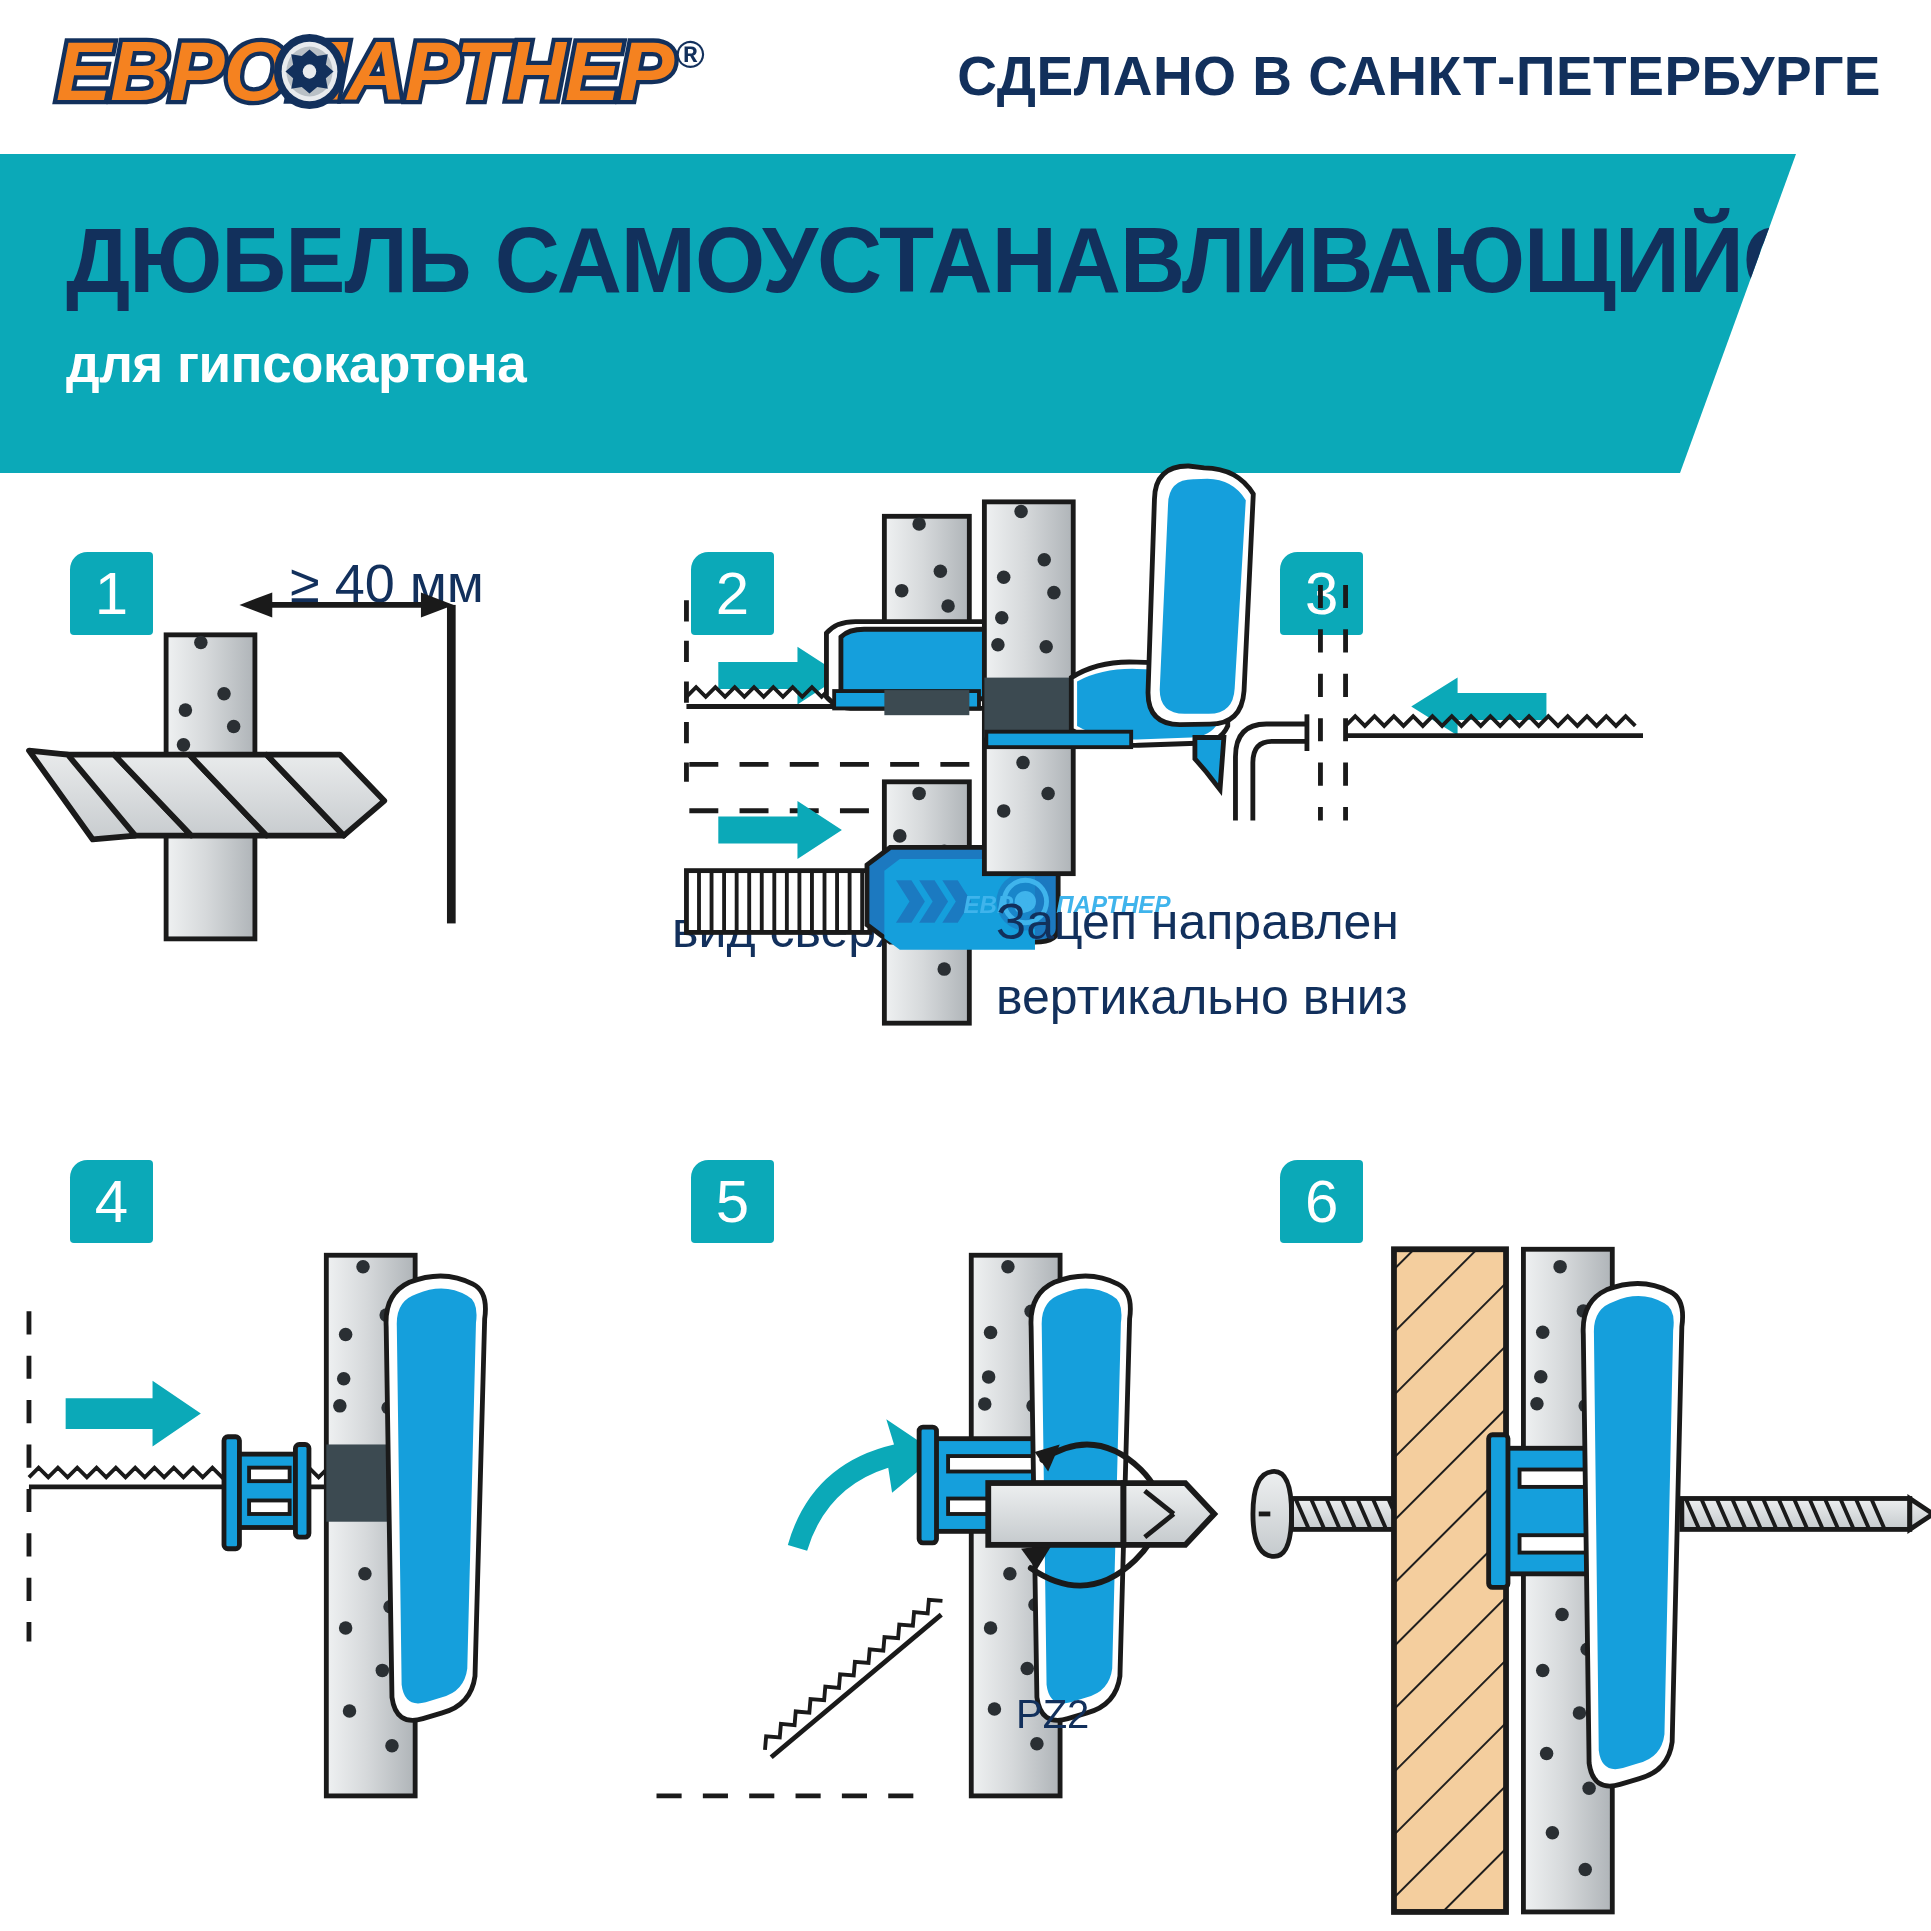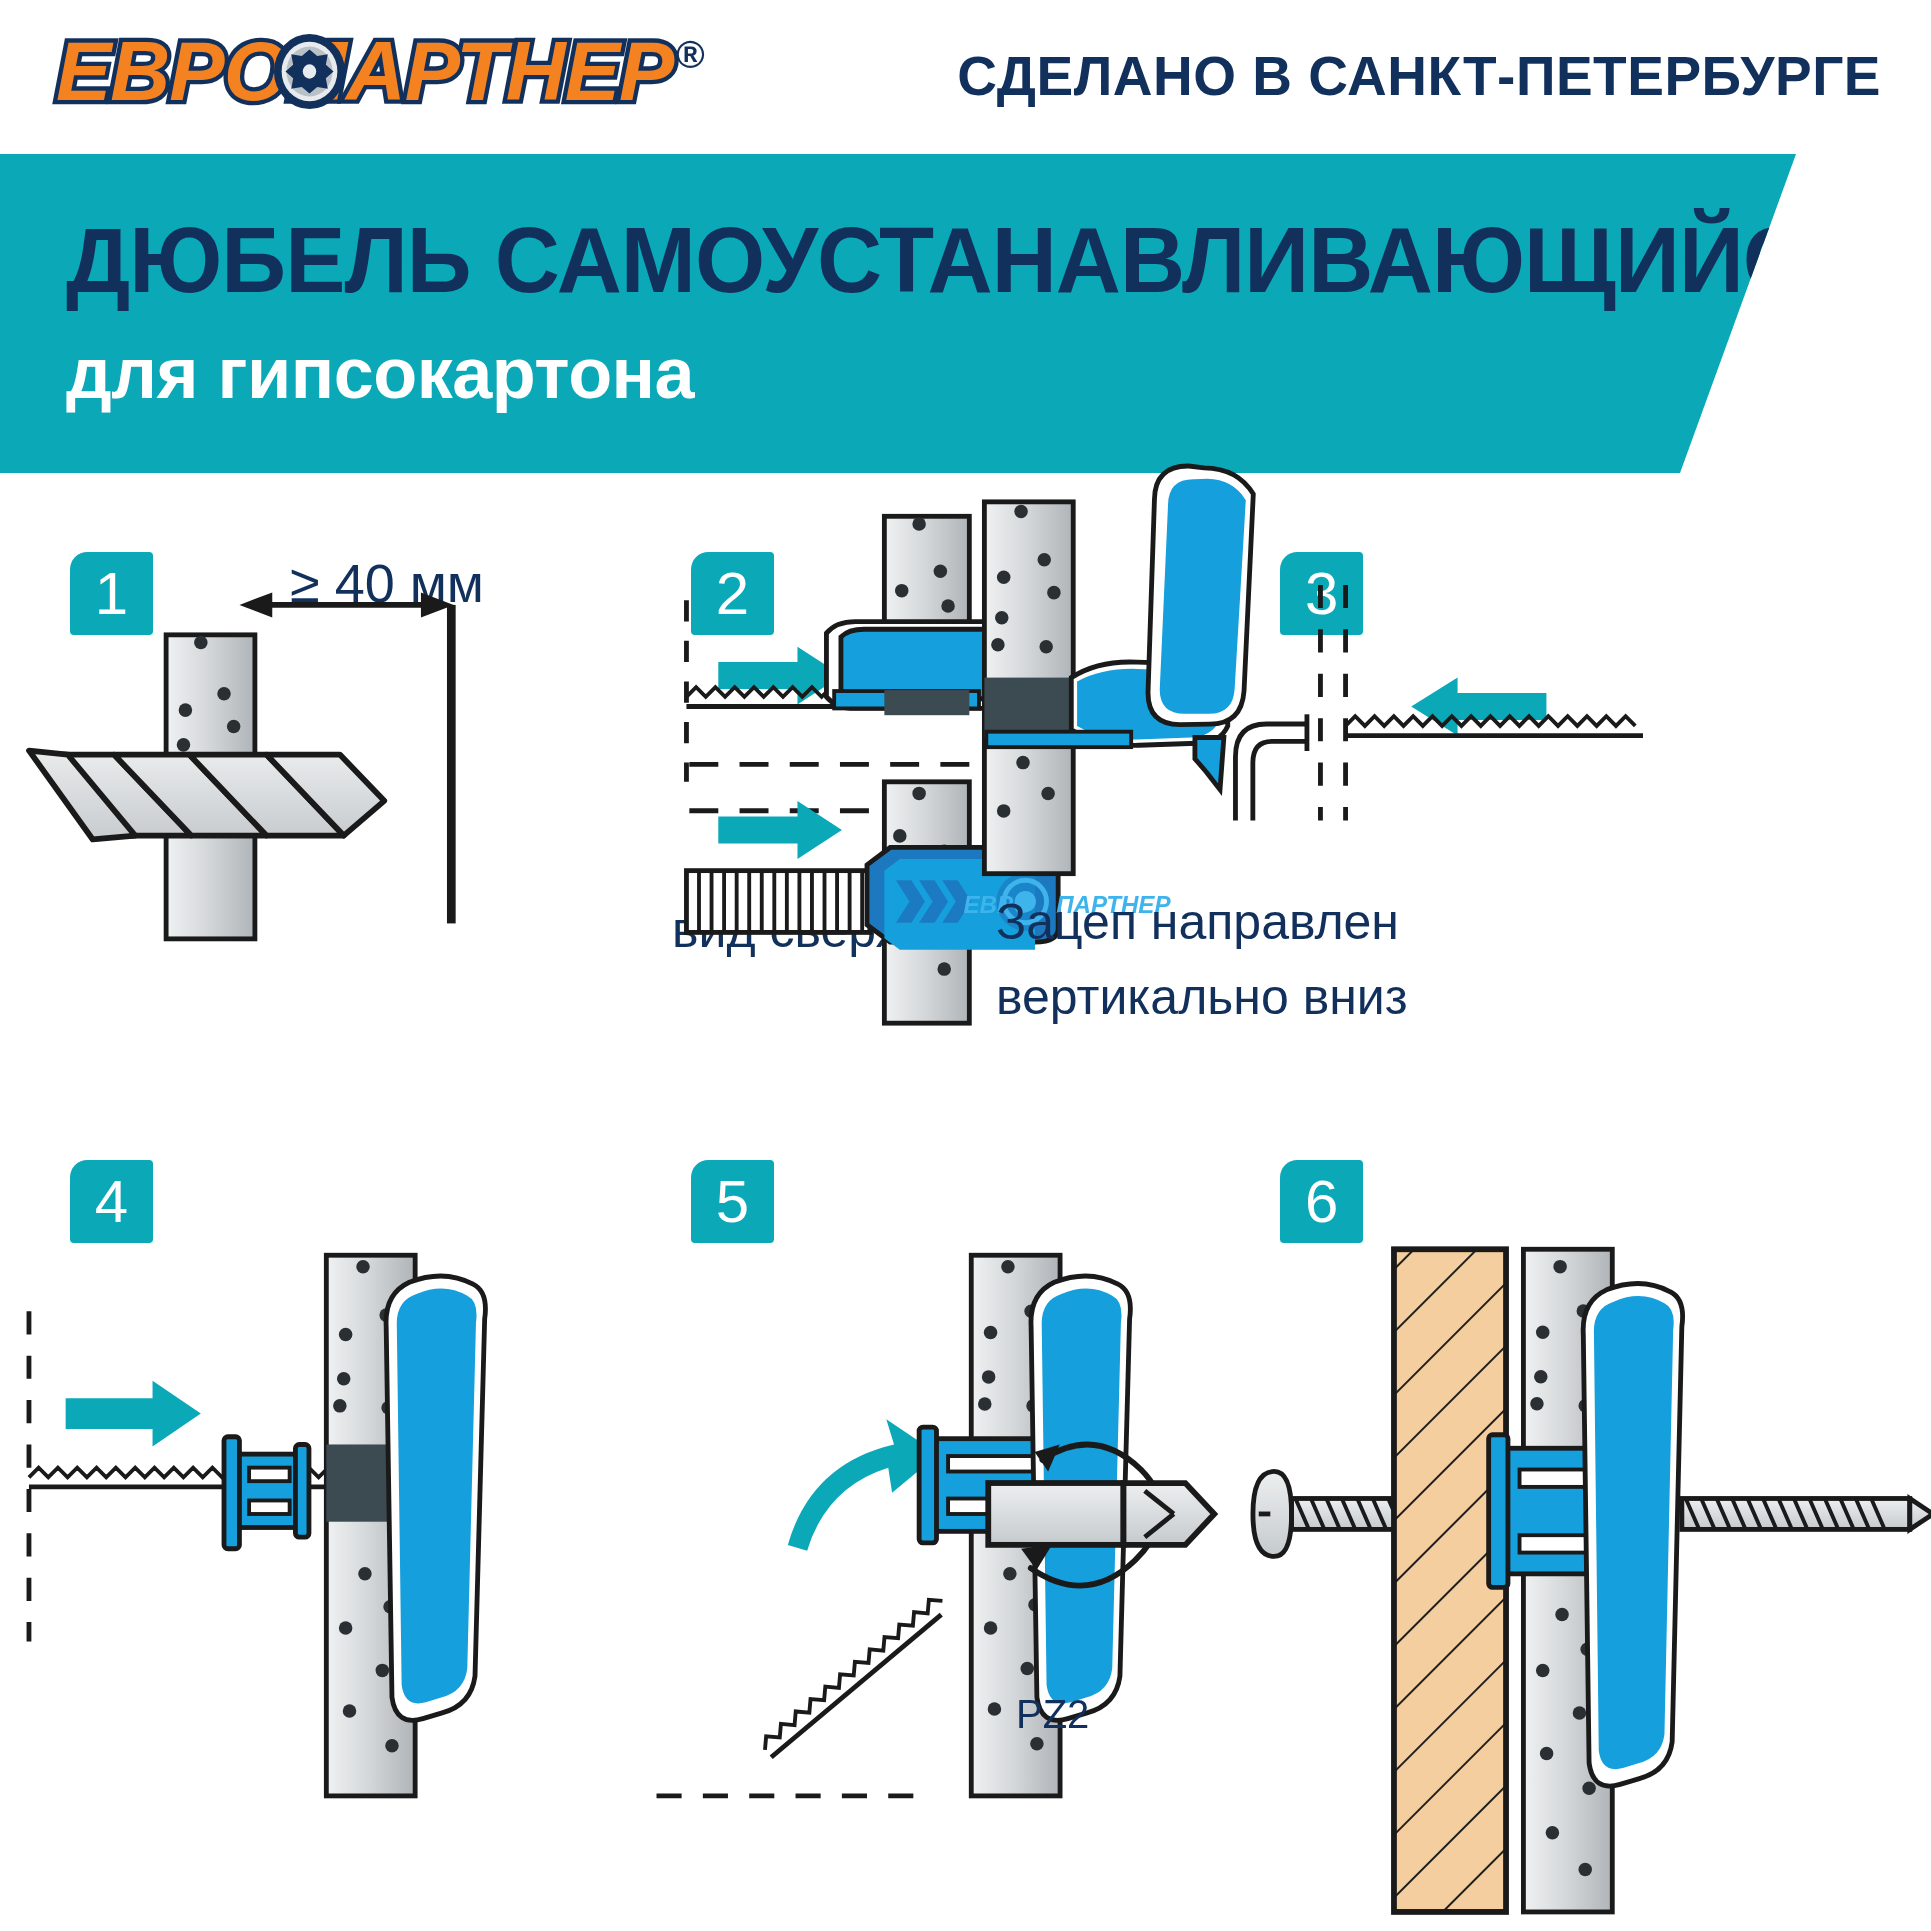--- a/index.html
+++ b/index.html
@@ -51,21 +51,21 @@
   }
   .banner-title{
     position:absolute;left:66px;top:60px;
     font-size:93px;font-weight:bold;
     color:#12305C;letter-spacing:-1px;white-space:nowrap;
     line-height:1;
     transform:scaleX(0.97);transform-origin:left center;
   }
   .banner-sub{
     position:absolute;left:66px;top:183px;
-    font-size:72px;font-weight:bold;
+    font-size:53px;font-weight:bold;
     color:#ffffff;letter-spacing:-0.5px;white-space:nowrap;
     line-height:1;
   }
 
   
   .steps{
     position:absolute;left:0;top:492px;width:1931px;height:1439px;
   }
   .step{position:absolute;}
   .badge{

